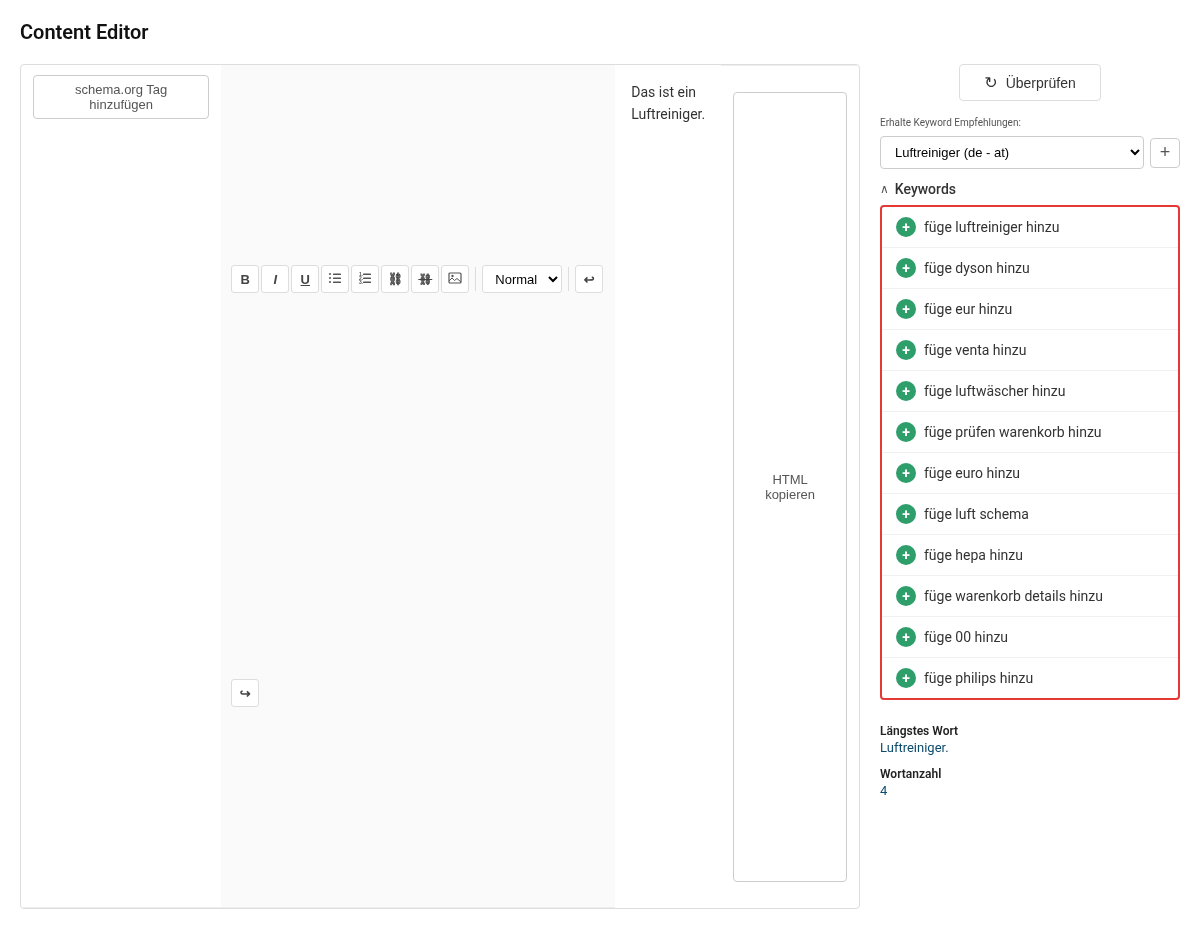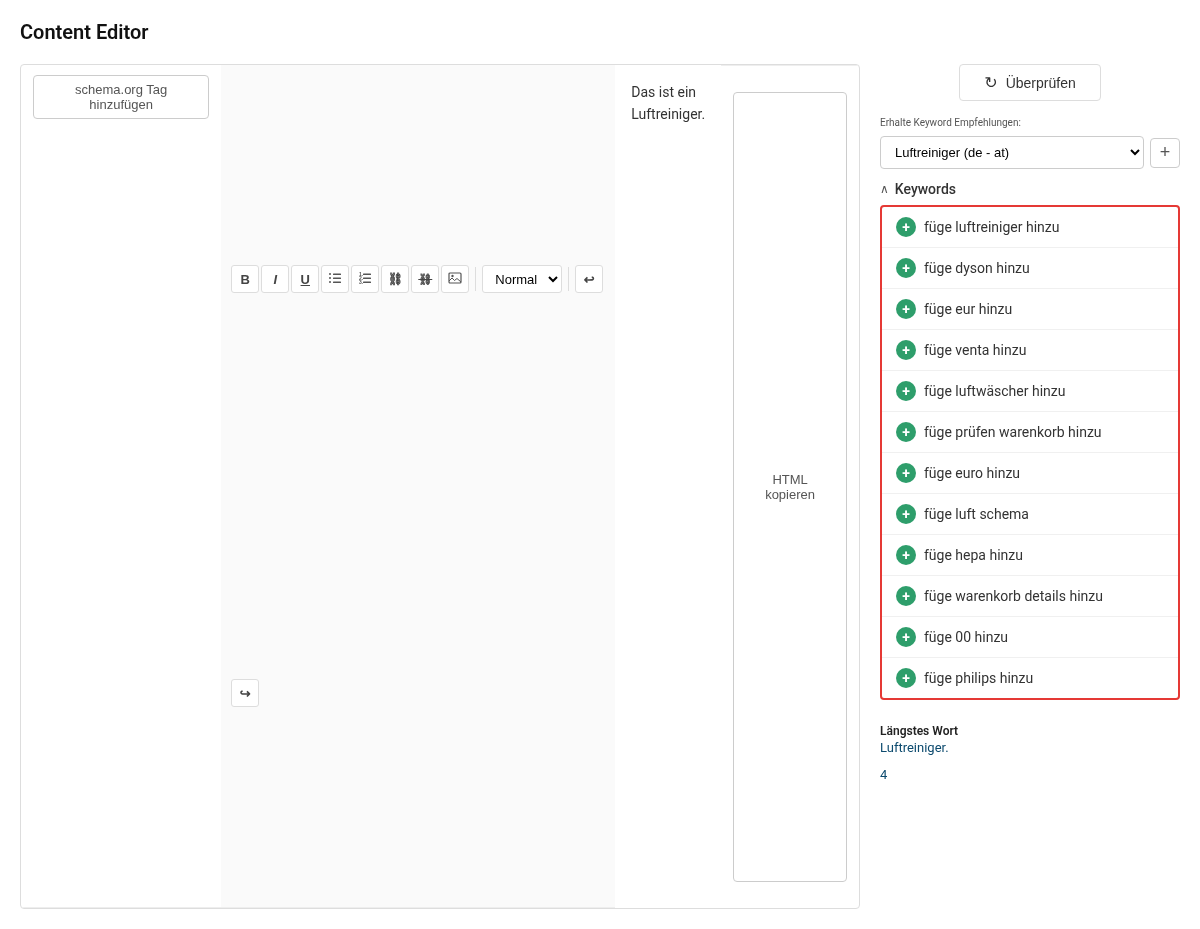--- a/index.html
+++ b/index.html
@@ -402,18 +402,19 @@
     </div>
           </div>
       </div>
 
       <div class="stats-section">
         <div class="stat-item">
           <div class="stat-label">Längstes Wort</div>
           <div class="stat-value">Luftreiniger.</div>
         </div>
         <div class="stat-item">
+          <div class="stat-label">Wortanzahl</div>
           <div class="stat-value">4</div>
         </div>
       </div>
     </div>
   </div>
 </div>
 
 </body></html>

